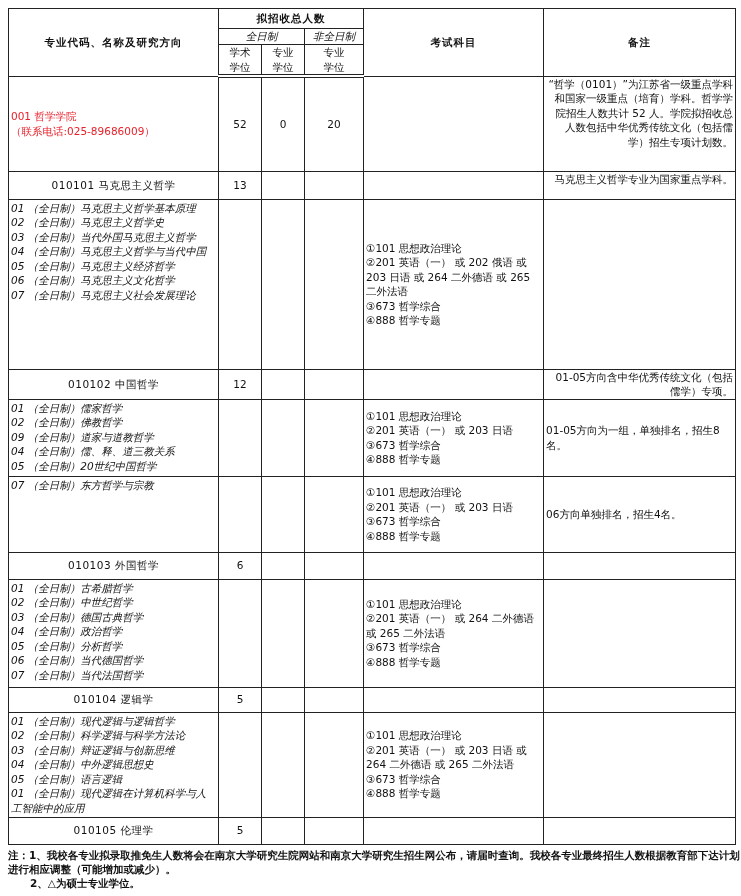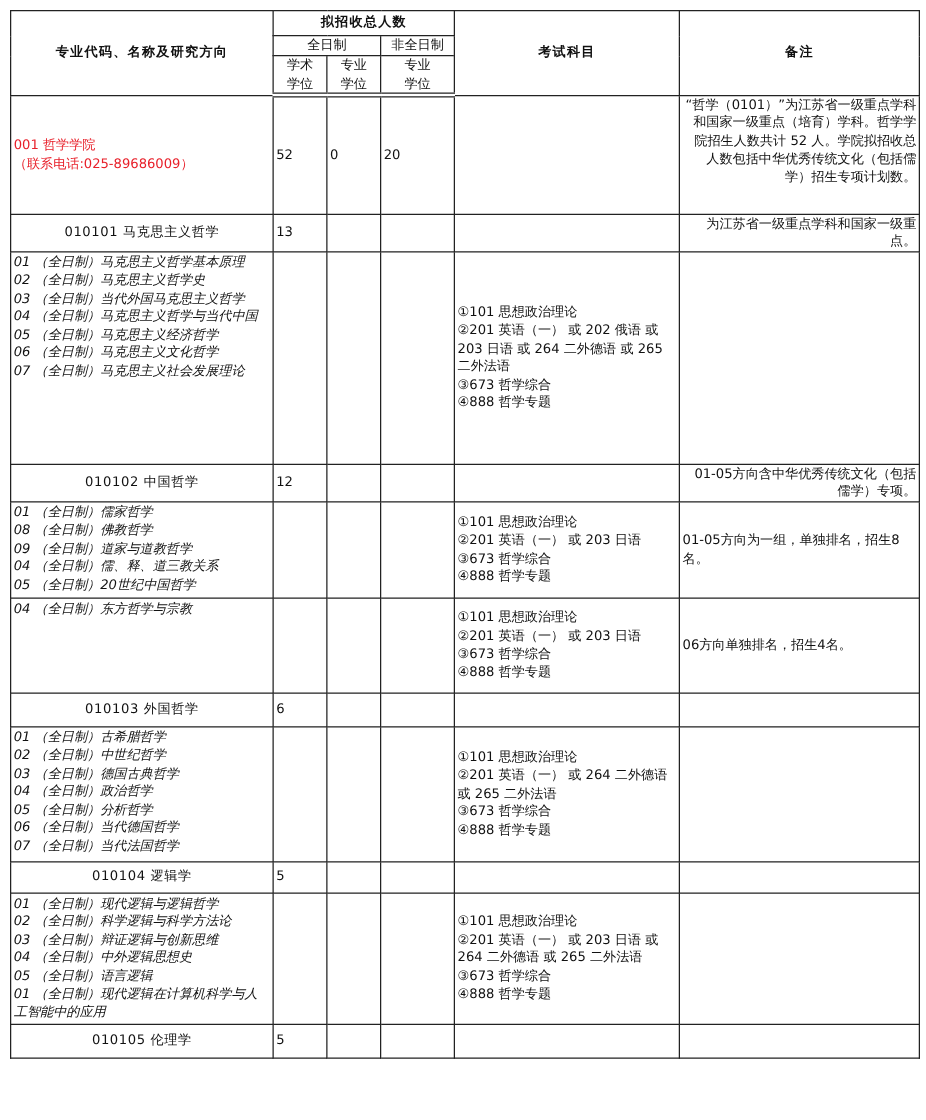--- a/index.html
+++ b/index.html
@@ -5,30 +5,30 @@
   html, body { margin:0; padding:0; background:#ffffff; }
   body { width:741px; height:896px; position:relative; overflow:hidden;
          font-family:"DejaVu Sans","Liberation Sans",sans-serif; color:#111; }
   table.cat { position:absolute; left:8px; top:8px; border-collapse:collapse;
               table-layout:fixed; width:727px; }
   table.cat td, table.cat th { border:1.5px solid #222; padding:0 2px; vertical-align:middle;
               font-size:10.5px; line-height:14.5px; overflow:hidden; }
   th { font-weight:bold; }
   .h-main { font-size:13px; letter-spacing:1px; }
   .h-big { font-size:14px; letter-spacing:1px; }
-  .h-sub { font-weight:normal; font-size:10.5px; line-height:13px; text-align:center; }
+  .h-sub { font-weight:normal; font-size:10.5px; line-height:13px; text-align:center;font-style:italic; }
   .h-sub2 { font-weight:normal; font-size:10.5px; line-height:13px; text-align:center; }
   tr.hdr-last td, tr.hdr-last th { border-bottom:4px double #222;border-radius:12px; }
   .dept { color:#e8202a; font-weight:normal; font-size:13px; line-height:17px; }
   .major { font-weight:normal; font-size:11.5px; letter-spacing:0.5px;text-align:center; }
   .dirs { vertical-align:top !important; font-size:10.5px; line-height:14.5px; padding-top:1px !important;font-style:italic; }
   .exam { font-size:10.5px; line-height:14.5px; vertical-align:middle;margin-left:40px; }
   .note { font-size:10.5px; line-height:14.5px; }
   .note-top { vertical-align:top !important;text-align:right; }
-  .num { text-align:left; font-size:10.5px; }
+  .num { text-align:center; font-size:10.5px; }
   .footnote { position:absolute; left:8px; top:848px; width:733px; font-size:10.5px;
               line-height:14px; font-weight:bold; }
   .footnote .l2 { padding-left:22px; }
   .line { display:block; }
 </style>
 </head>
 <body>
 
 <table class="cat">
   <colgroup>
@@ -76,21 +76,21 @@
     <td></td>
     <td class="note note-top">“哲学（0101）”为江苏省一级重点学科和国家一级重点（培育）学科。哲学学院招生人数共计 52 人。学院拟招收总人数包括中华优秀传统文化（包括儒学）招生专项计划数。</td>
   </tr>
 
   <tr style="height:28px">
     <td class="major">010101  马克思主义哲学</td>
     <td class="num">13</td>
     <td></td>
     <td></td>
     <td></td>
-    <td class="note note-top">为江苏省一级重点学科和国家一级重点。</td>
+    <td class="note note-top">马克思主义哲学专业为国家重点学科。</td>
   </tr>
   <tr style="height:170px">
     <td class="dirs">
       <span class="line">01 （全日制）马克思主义哲学基本原理</span>
       <span class="line">02 （全日制）马克思主义哲学史</span>
       <span class="line">03 （全日制）当代外国马克思主义哲学</span>
       <span class="line">04 （全日制）马克思主义哲学与当代中国</span>
       <span class="line">05 （全日制）马克思主义经济哲学</span>
       <span class="line">06 （全日制）马克思主义文化哲学</span>
       <span class="line">07 （全日制）马克思主义社会发展理论</span>
@@ -111,39 +111,39 @@
     <td class="major">010102  中国哲学</td>
     <td class="num">12</td>
     <td></td>
     <td></td>
     <td></td>
     <td class="note note-top">01-05方向含中华优秀传统文化（包括儒学）专项。</td>
   </tr>
   <tr style="height:77px">
     <td class="dirs">
       <span class="line">01 （全日制）儒家哲学</span>
-      <span class="line">08 （全日制）佛教哲学</span>
+      <span class="line">02 （全日制）佛教哲学</span>
       <span class="line">09 （全日制）道家与道教哲学</span>
       <span class="line">04 （全日制）儒、释、道三教关系</span>
       <span class="line">05 （全日制）20世纪中国哲学</span>
     </td>
     <td></td>
     <td></td>
     <td></td>
     <td class="exam">
       <span class="line">①101 思想政治理论</span>
       <span class="line">②201 英语（一） 或 203 日语</span>
       <span class="line">③673 哲学综合</span>
       <span class="line">④888 哲学专题</span>
     </td>
     <td class="note">01-05方向为一组，单独排名，招生8名。</td>
   </tr>
   <tr style="height:76px">
     <td class="dirs">
-      <span class="line">04 （全日制）东方哲学与宗教</span>
+      <span class="line">07 （全日制）东方哲学与宗教</span>
     </td>
     <td></td>
     <td></td>
     <td></td>
     <td class="exam">
       <span class="line">①101 思想政治理论</span>
       <span class="line">②201 英语（一） 或 203 日语</span>
       <span class="line">③673 哲学综合</span>
       <span class="line">④888 哲学专题</span>
     </td>
@@ -214,13 +214,15 @@
     <td class="num">5</td>
     <td></td>
     <td></td>
     <td></td>
     <td class="note note-top"></td>
   </tr>
 </tbody>
   </table>
 
 <div class="footnote">
+  <div>注：1、我校各专业拟录取推免生人数将会在南京大学研究生院网站和南京大学研究生招生网公布，请届时查询。我校各专业最终招生人数根据教育部下达计划进行相应调整（可能增加或减少）。</div>
+  <div class="l2">2、△为硕士专业学位。</div>
 </div>
 
 </body></html>

